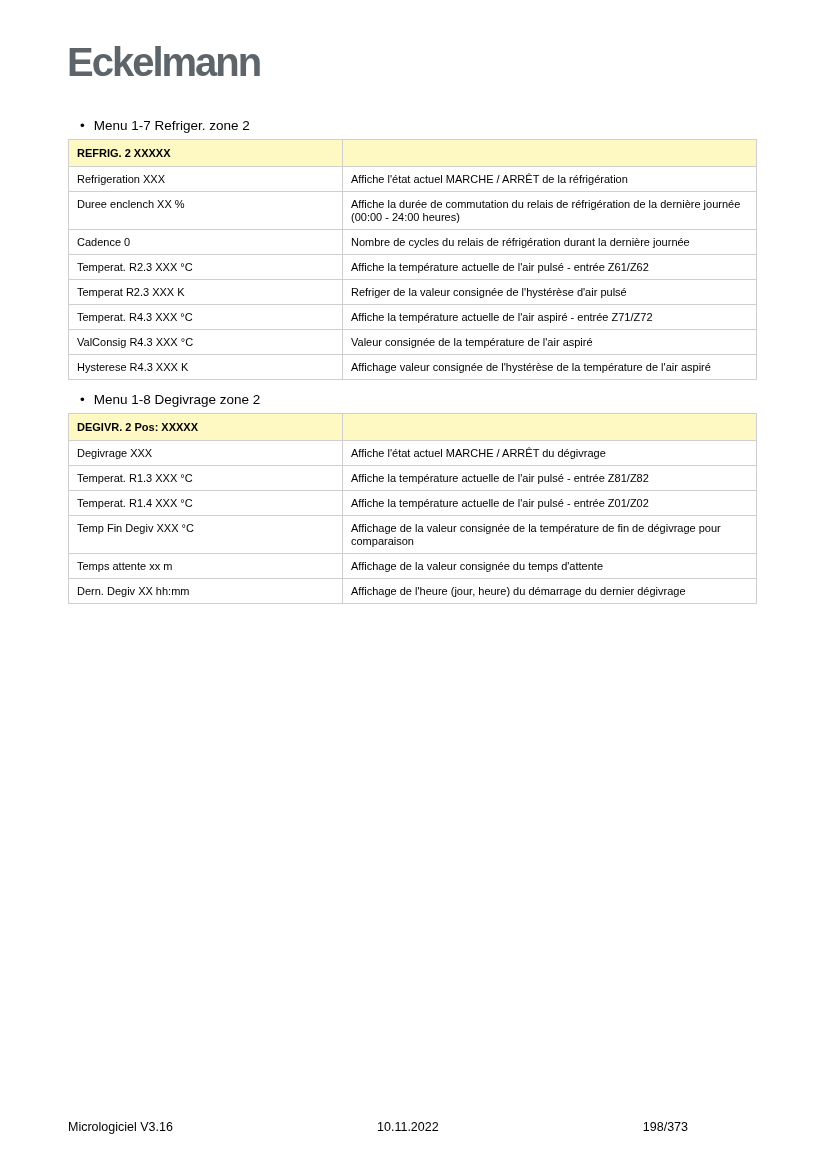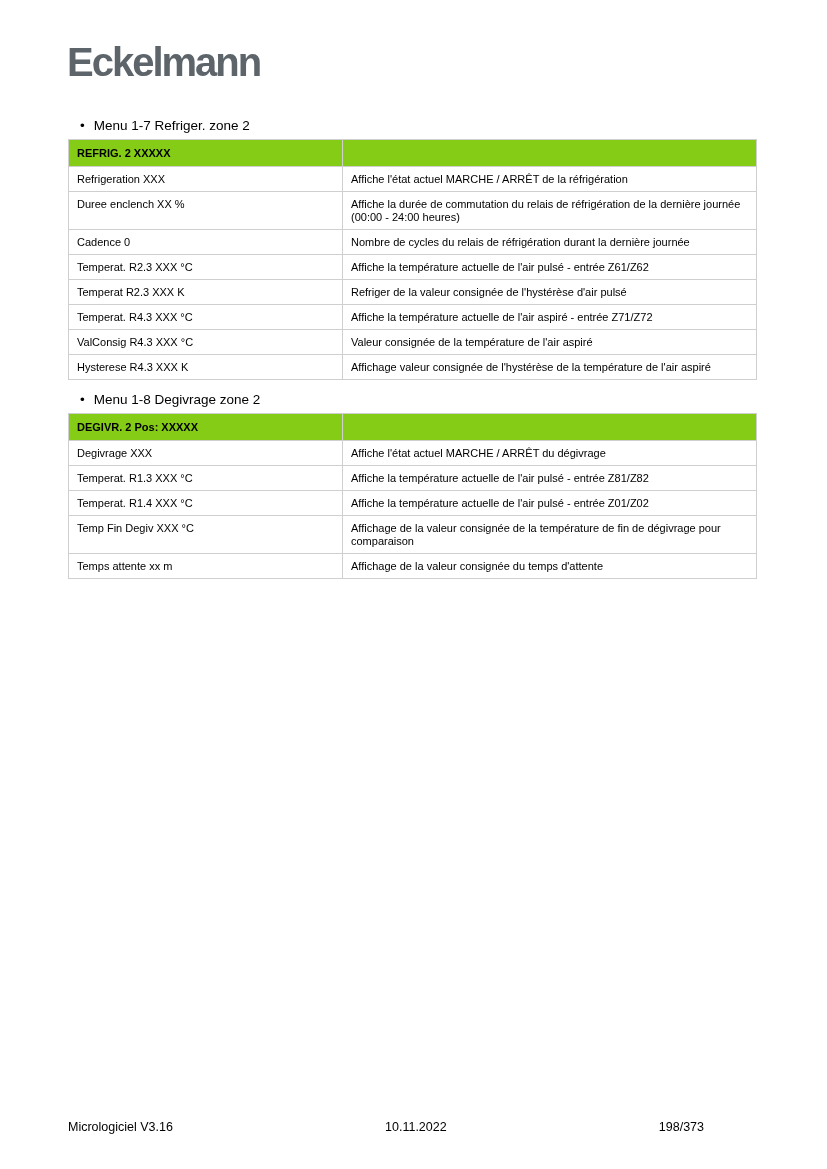--- a/index.html
+++ b/index.html
@@ -45,30 +45,30 @@
   table.menu-table th, table.menu-table td {
     border: 1px solid #cfcfcf;
     padding: 6px 8px 5px 8px;
     vertical-align: top;
     text-align: left;
     line-height: 13px;
     font-weight: normal;
     word-wrap: break-word;
   }
   table.menu-table th.hdr {
-    background: #84cc16;
+    background: #fef9c3;
     font-weight: bold;
     font-size: 11px;
     padding-top: 7px;
     padding-bottom: 6px;
   }
   .footer {
     position: absolute;
     left: 68px;
-    right: 54px;
+    right: 70px;
     top: 1120px;
     display: flex;
     justify-content: space-between;
     align-items: baseline;
     font-size: 12.5px;
     line-height: 15px;
   }
 </style>
 </head>
 <body>
@@ -175,20 +175,24 @@
     <td>Temp Fin Degiv XXX °C</td>
     <td>Affichage de la valeur consignée de la température de fin de dégivrage pour comparaison</td>
   </tr>
 
   <tr>
     <td>Temps attente xx m</td>
     <td>Affichage de la valeur consignée du temps d'attente</td>
   </tr>
 
 
+  <tr>
+    <td>Dern. Degiv XX hh:mm</td>
+    <td>Affichage de l'heure (jour, heure) du démarrage du dernier dégivrage</td>
+  </tr>
 </tbody>
     </table>
   </div>
 </div>
 
   <div class="footer">
     <span>Micrologiciel V3.16</span>
     <span>10.11.2022</span>
     <span>198/373</span>
   </div>

